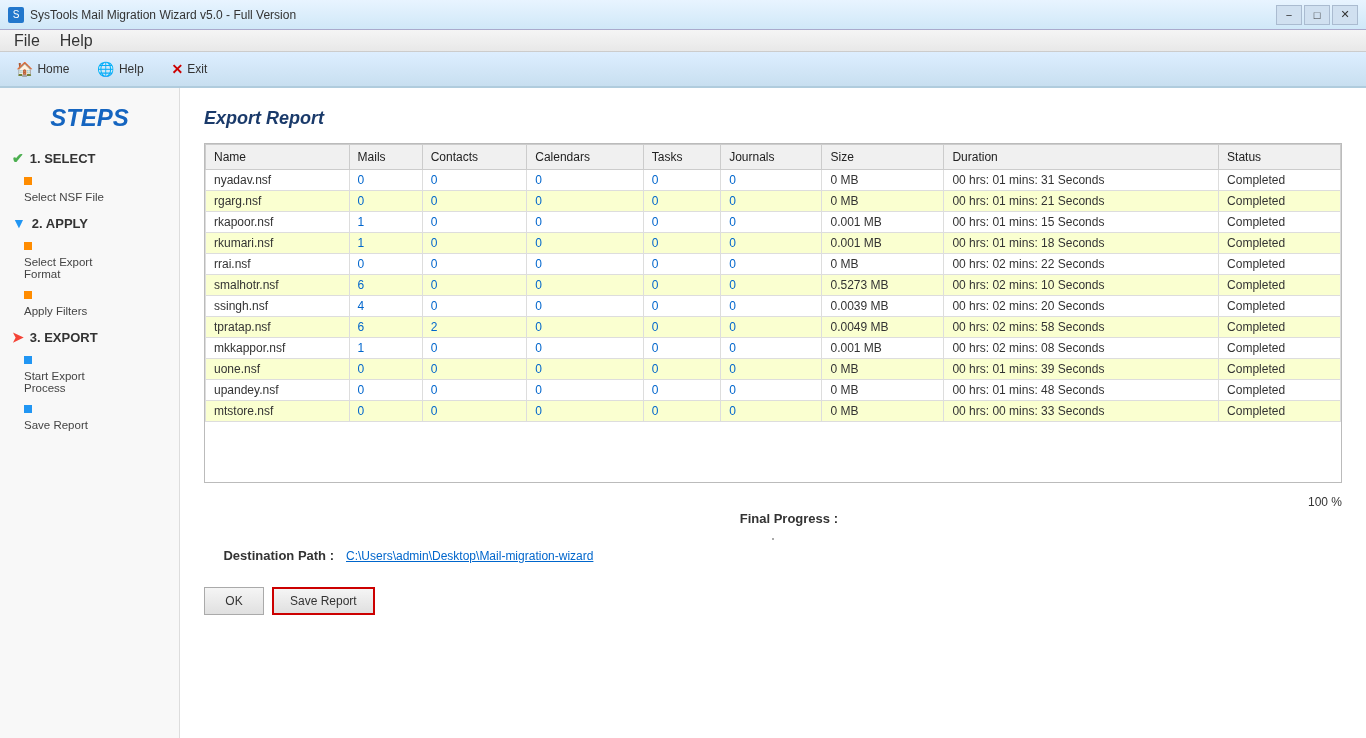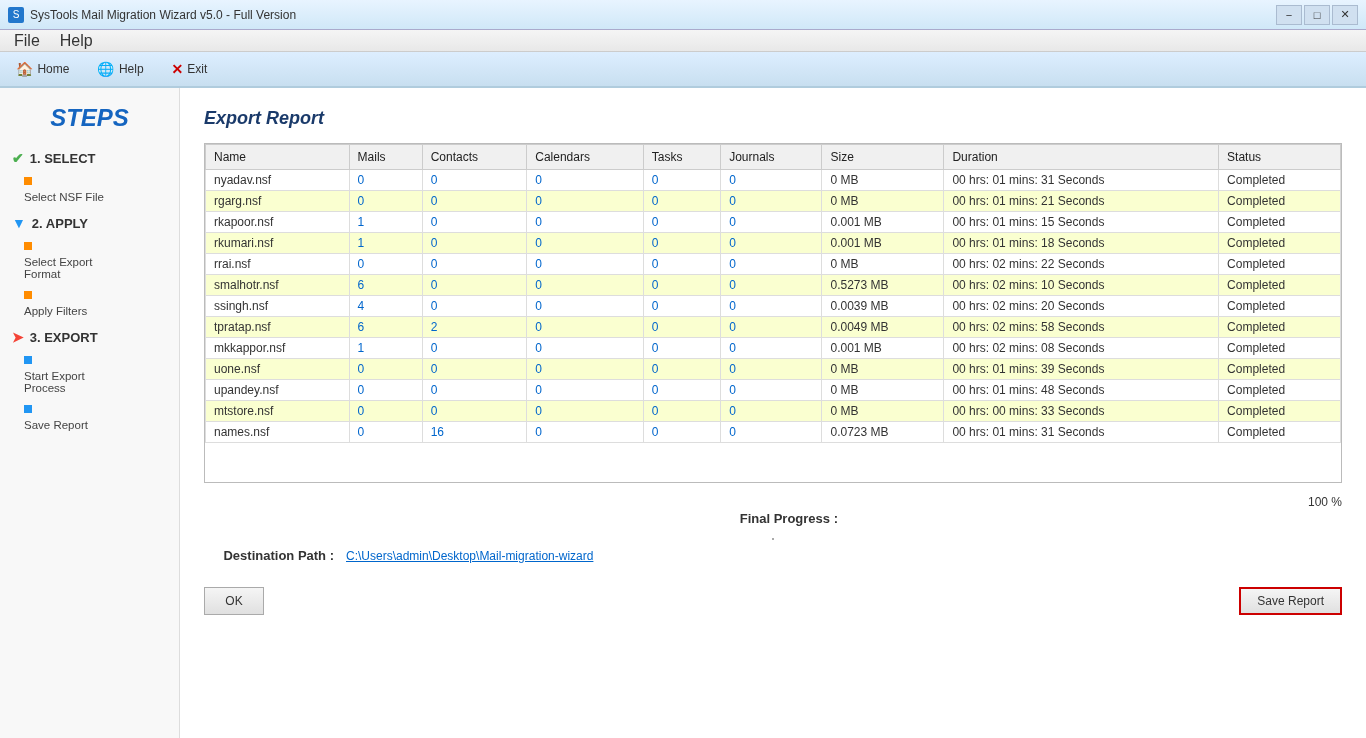--- a/index.html
+++ b/index.html
@@ -250,22 +250,22 @@
     .dest-path {
       color: #0066cc;
       font-size: 12px;
       cursor: pointer;
       text-decoration: underline;
     }
 
     
     .bottom-buttons {
       display: flex;
-      justify-content: space-between;
-      gap: 15px;
+      justify-content: flex-start;
+      gap: 8px;
       margin-top: 16px;
       padding-top: 8px;
     }
     .btn-ok {
       padding: 5px 20px;
       background: linear-gradient(to bottom, #f5f5f5, #e0e0e0);
       border: 1px solid #aaa;
       cursor: pointer;
       font-size: 12px;
       color: #333;
@@ -501,31 +501,20 @@
               <td>mtstore.nsf</td>
               <td class="blue-link">0</td>
               <td class="blue-link">0</td>
               <td class="blue-link">0</td>
               <td class="blue-link">0</td>
               <td class="blue-link">0</td>
               <td>0 MB</td>
               <td>00 hrs: 00 mins: 33 Seconds</td>
               <td>Completed</td>
             </tr>
-            <tr>
-              <td>names.nsf</td>
-              <td class="blue-link">0</td>
-              <td class="blue-link">16</td>
-              <td class="blue-link">0</td>
-              <td class="blue-link">0</td>
-              <td class="blue-link">0</td>
-              <td>0.0723 MB</td>
-              <td>00 hrs: 01 mins: 31 Seconds</td>
-              <td>Completed</td>
-            </tr>
           </tbody>
       </table>
     </div>
 
     <div class="progress-section">
       <div class="progress-percent">100 %</div>
       <div class="progress-row">
         <div class="progress-label">Final Progress :</div>
         <div class="progress-bar-container">
           <div class="progress-bar-fill" id="progress-fill" style="width: 100%;"></div>

